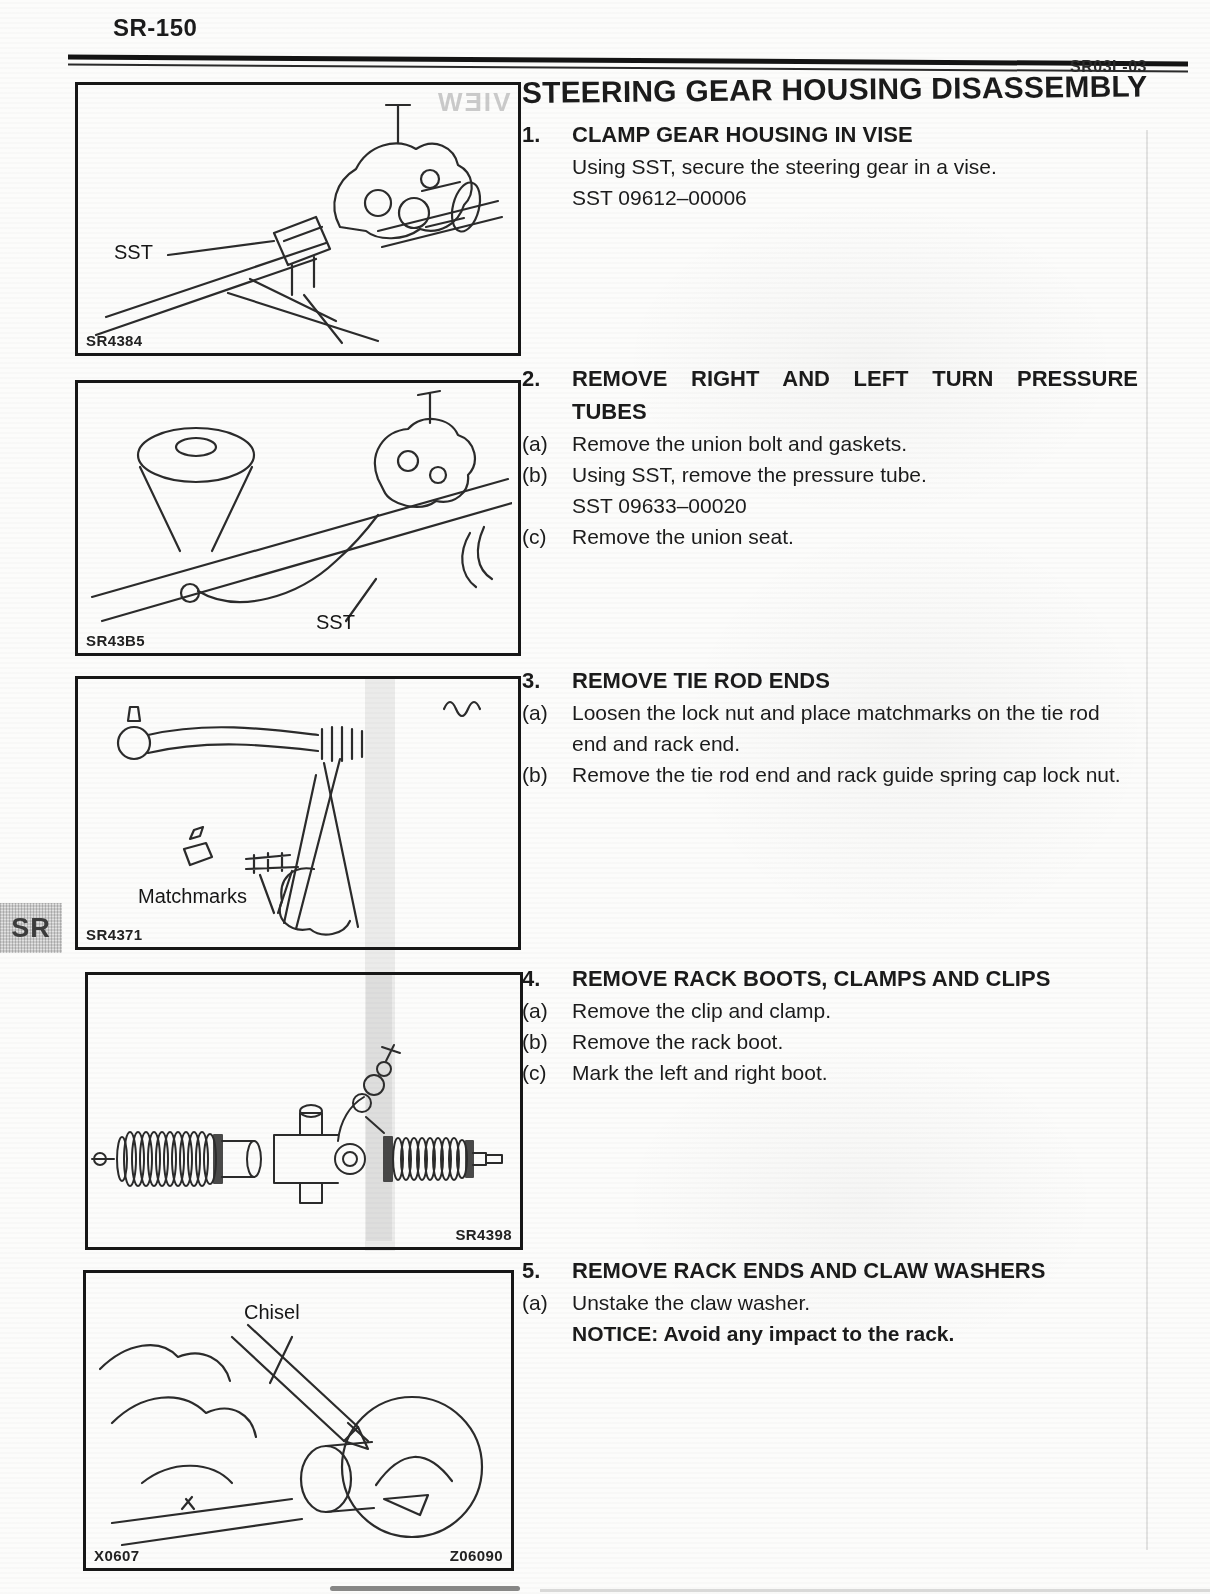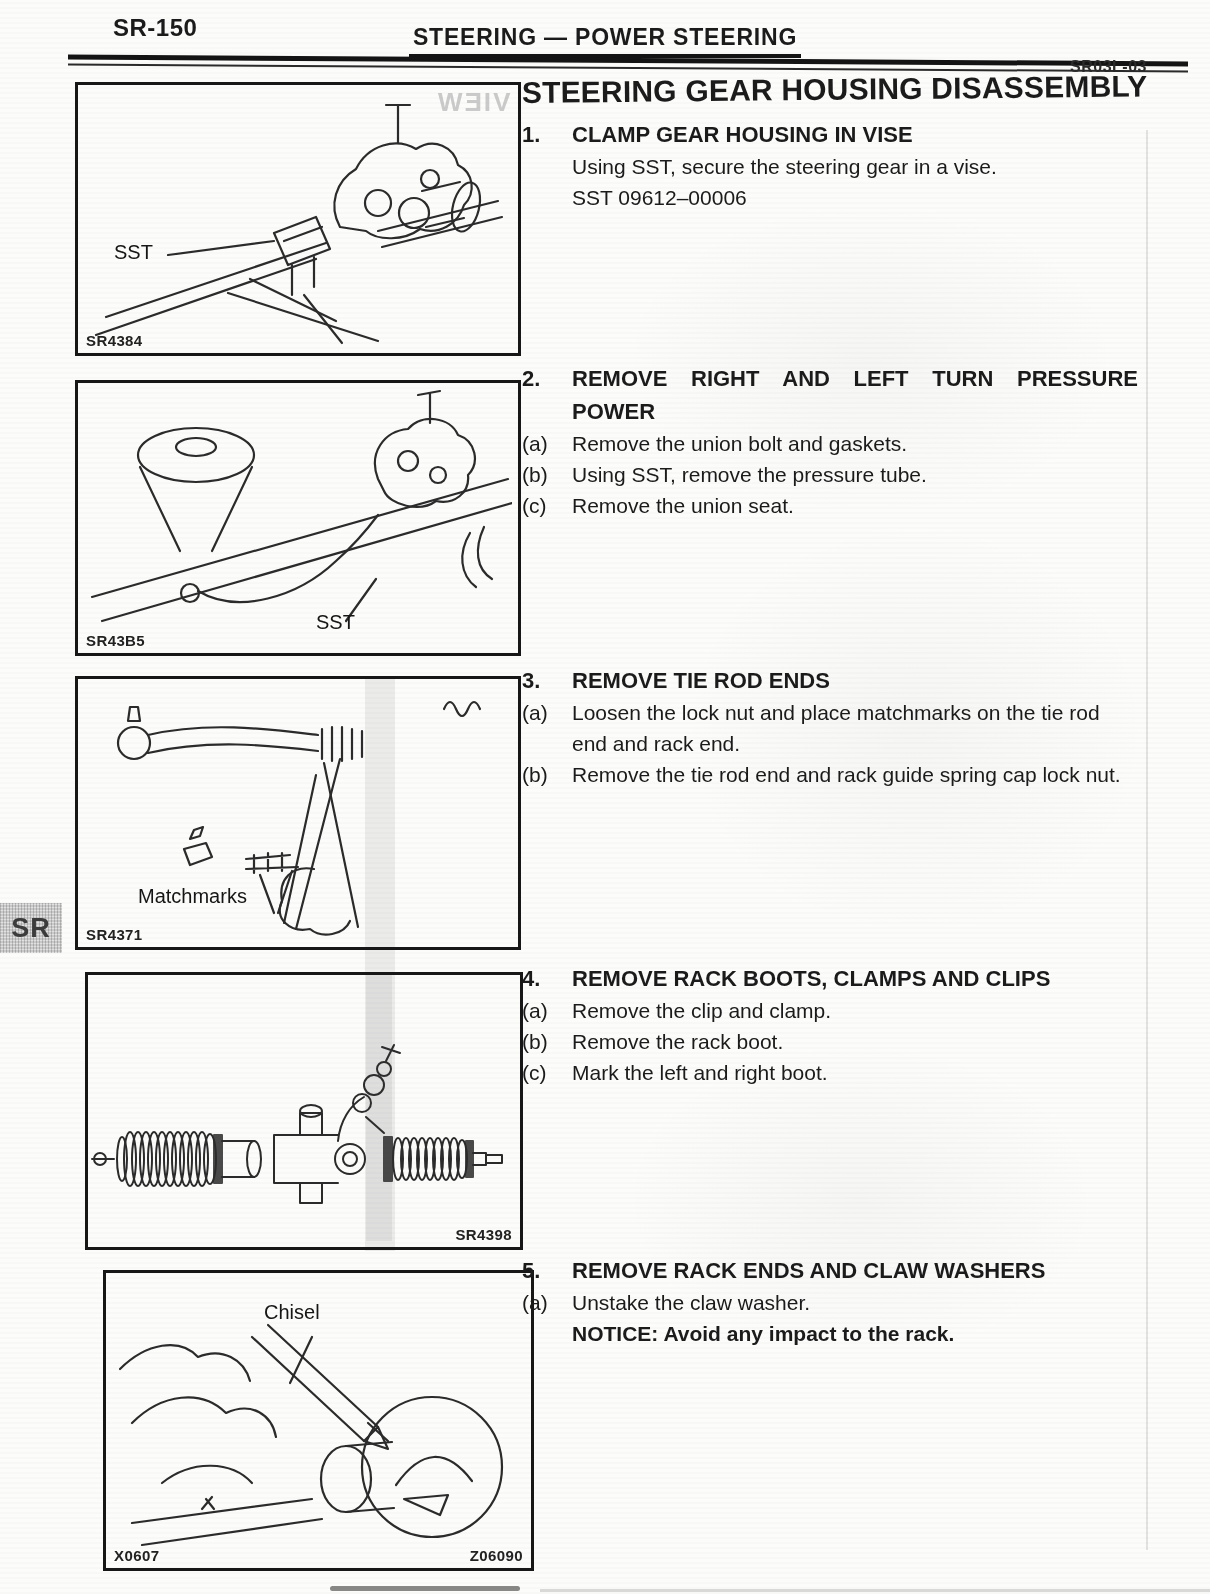--- a/index.html
+++ b/index.html
@@ -60,23 +60,20 @@
 
   <div class="band"></div>
   <div class="vline"></div>
   <div class="blob" style="left:620px;top:200px;width:500px;height:320px;"></div>
   <div class="blob" style="left:680px;top:520px;width:470px;height:420px;"></div>
   <div class="blob" style="left:620px;top:1040px;width:480px;height:320px;"></div>
   <div class="smudge"></div>
   <div class="smudge2"></div>
 
   <div class="page-num">SR-150</div>
-  <div class="section-header">
-    <span>STEERING — POWER STEERING</span>
-  </div>
   <div class="rule-thick"></div>
   <div class="rule-thin"></div>
   <div class="doc-code">SR03L-03</div>
   <h1 class="doc-title">STEERING GEAR HOUSING DISASSEMBLY</h1>
 
   <div class="side-tab">SR</div>
 
   <div class="fig" style="left:75px;top:82px;width:440px;height:268px;">
     <div class="ghostv">VIEW</div>
     <svg width="434" height="262" viewBox="0 0 434 262">
@@ -195,21 +192,21 @@
         <ellipse cx="374" cy="184" rx="5" ry="19"></ellipse>
         <rect x="378" y="166" width="7" height="36" fill="#2b2b2b" opacity=".85"></rect>
         <path d="M385,178 L398,178 L398,190 L385,190"></path>
         <path d="M398,180 L414,180 L414,188 L398,188"></path>
         <rect x="278" y="0" width="26" height="266" fill="rgba(80,80,80,0.08)" stroke="none"></rect>
       </g>
     </svg>
     <div class="code br">SR4398</div>
   </div>
 
-  <div class="fig" style="left:103px;top:1270px;width:425px;height:295px;">
+  <div class="fig" style="left:83px;top:1270px;width:425px;height:295px;">
     <svg width="419" height="289" viewBox="0 0 419 289">
       <g stroke="#2b2b2b" stroke-width="2.2" fill="none" stroke-linejoin="round" stroke-linecap="round">
         <path d="M14,96 C40,70 74,64 92,84 C116,74 138,86 144,108"></path>
         <path d="M26,150 C56,120 96,116 120,140 C146,128 166,142 170,164"></path>
         <path d="M56,210 C86,186 126,188 146,210"></path>
         <path d="M146,64 L258,168"></path>
         <path d="M162,52 L272,154"></path>
         <path d="M258,168 L272,154 L282,176 Z"></path>
         <path d="M26,250 L206,226"></path>
         <path d="M36,272 L216,246"></path>
@@ -243,31 +240,35 @@
     </div>
   </div>
 
   <div class="step" style="top:362px;">
     <div class="row head">
       <span class="c1">2.</span>
       <span class="c2 just">REMOVE RIGHT AND LEFT TURN PRESSURE</span>
     </div>
     <div class="row head">
       <span class="c1"></span>
-      <span class="c2">POWER</span>
+      <span class="c2">TUBES</span>
     </div>
     <div class="row">
       <span class="c1">(a)</span>
       <span class="c2">Remove the union bolt and gaskets.</span>
     </div>
     <div class="row">
       <span class="c1">(b)</span>
       <span class="c2">Using SST, remove the pressure tube.</span>
     </div>
     <div class="row">
+      <span class="c1"></span>
+      <span class="c2">SST 09633–00020</span>
+    </div>
+    <div class="row">
       <span class="c1">(c)</span>
       <span class="c2">Remove the union seat.</span>
     </div>
   </div>
 
   <div class="step" style="top:664px;">
     <div class="row head">
       <span class="c1">3.</span>
       <span class="c2">REMOVE TIE ROD ENDS</span>
     </div>

